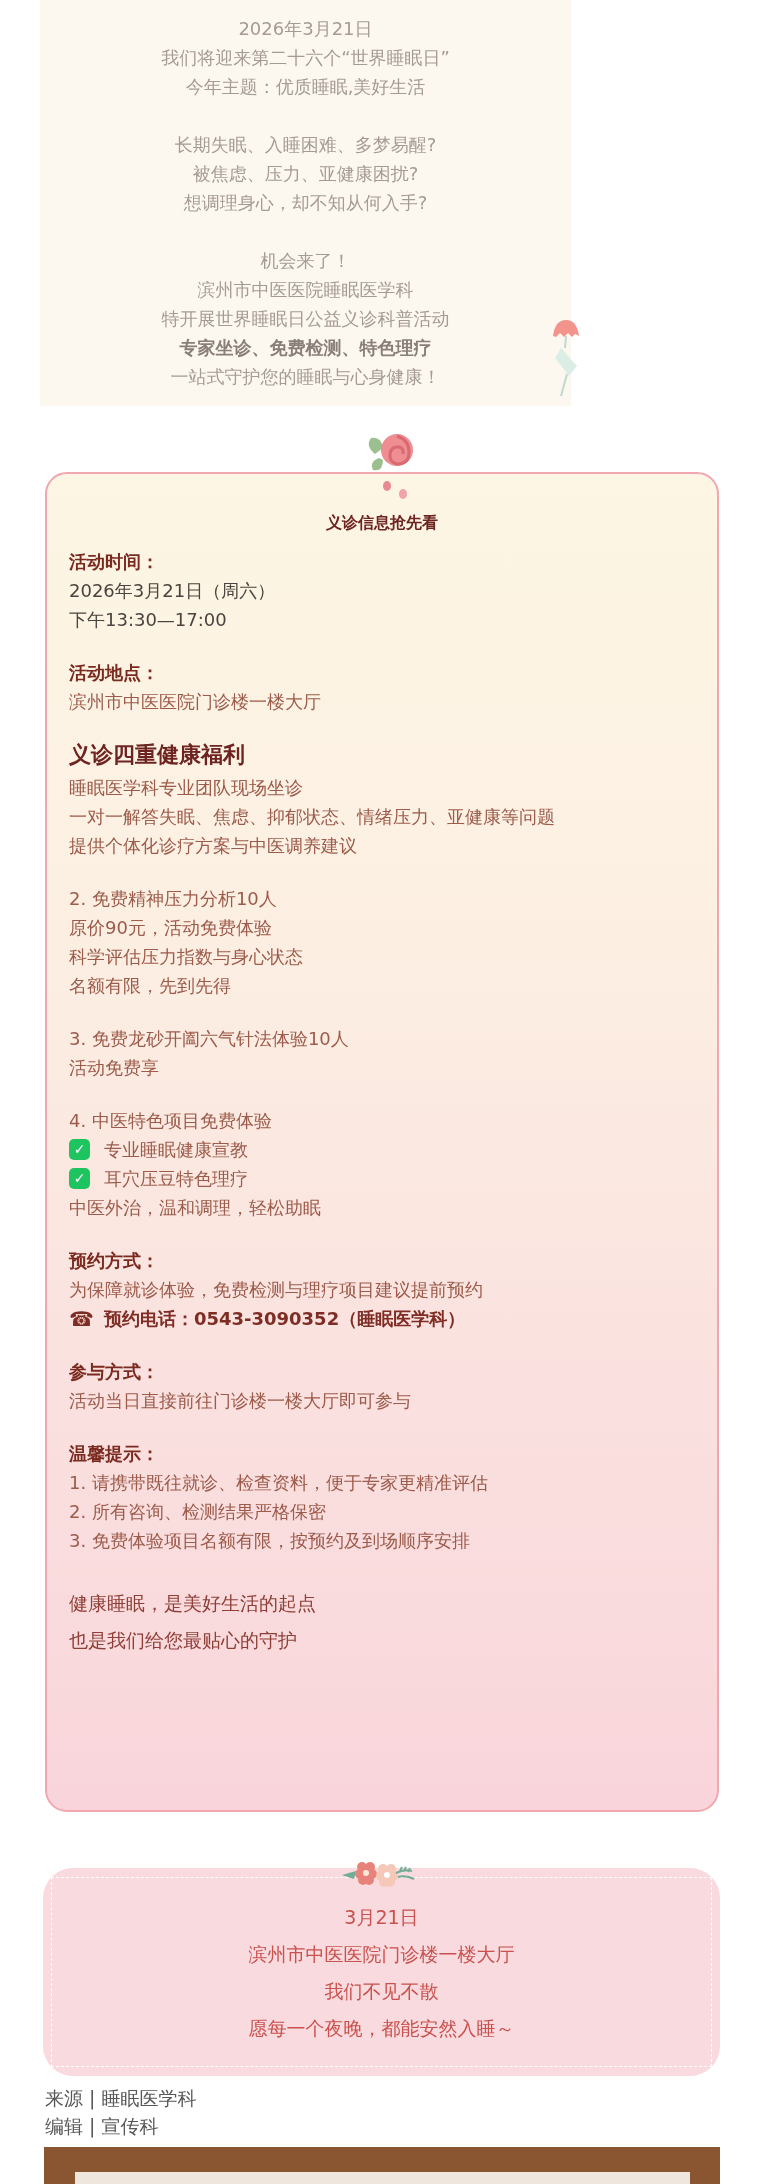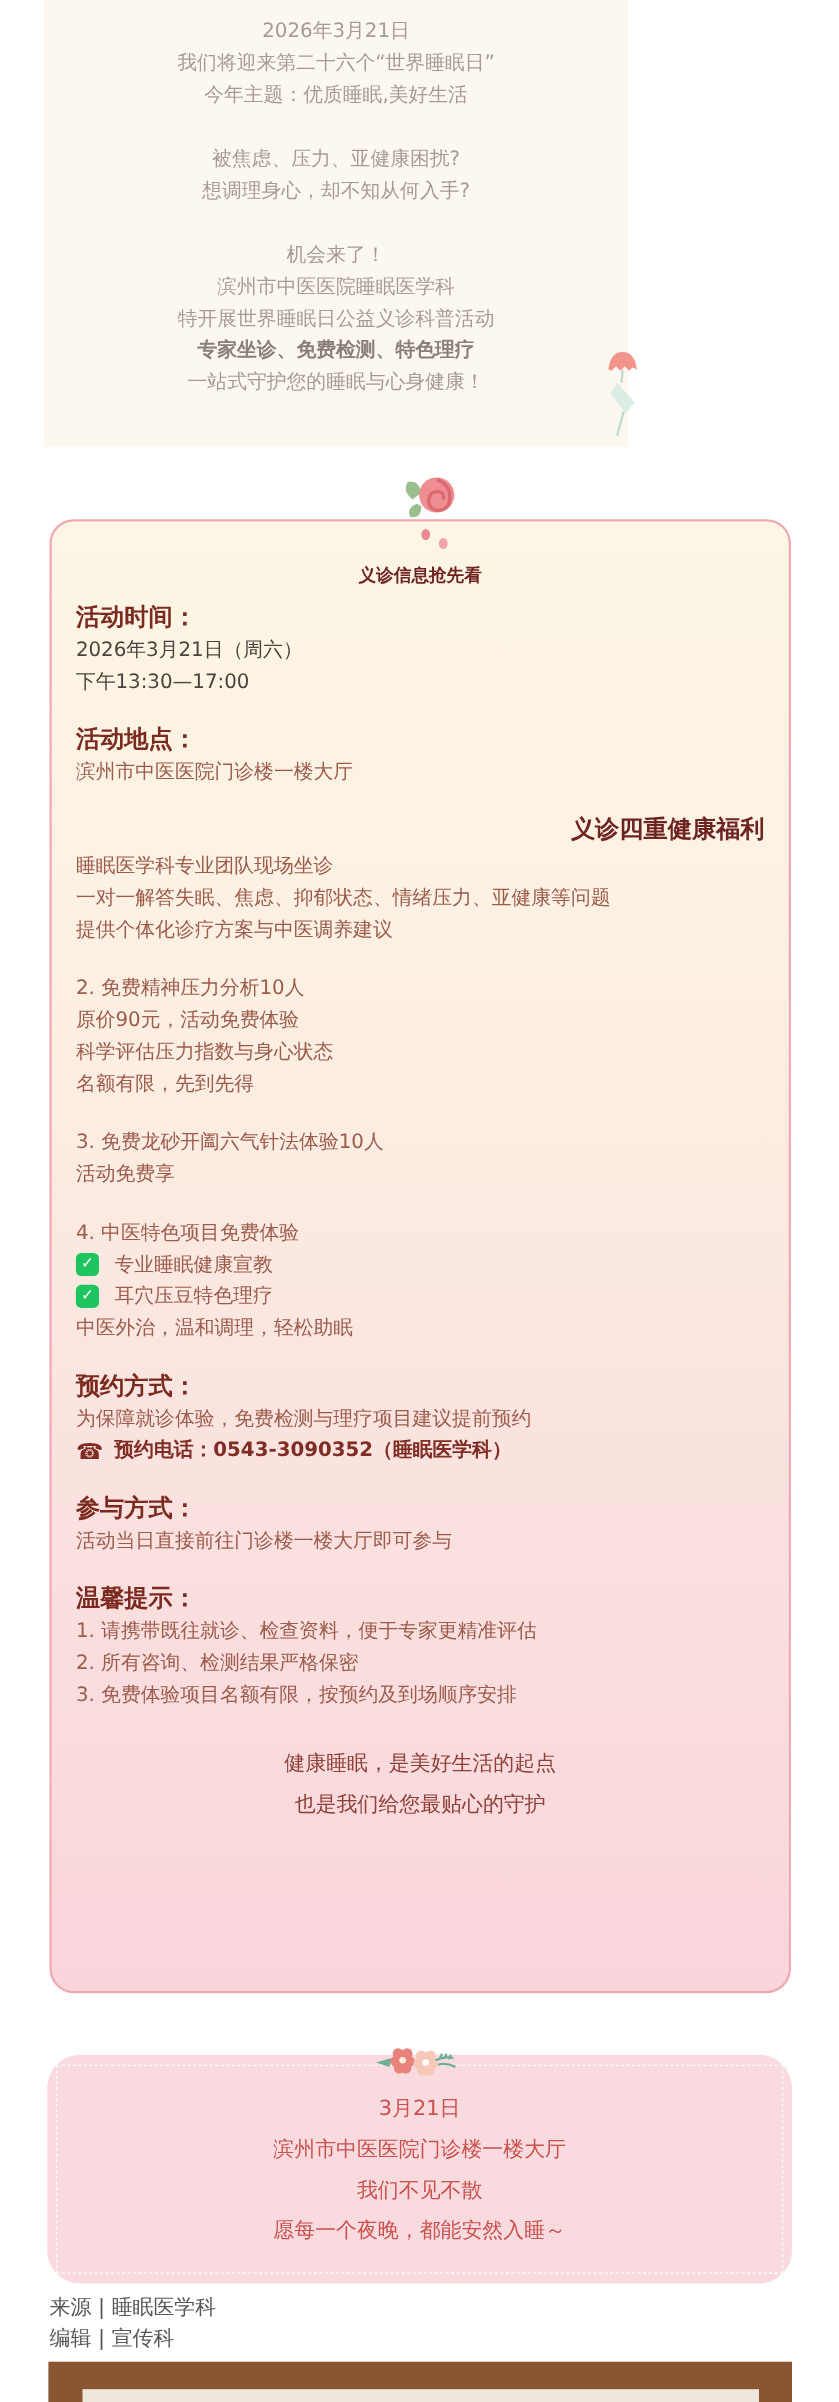--- a/index.html
+++ b/index.html
@@ -17,30 +17,30 @@
   
   .card1-wrap{position:relative;margin-left:45px;width:674px;margin-top:66px;}
   .rose-icon{position:absolute;top:-44px;left:318px;z-index:2;}
   .card1{box-sizing:border-box;width:674px;height:1340px;border:2px solid #F2A6AF;border-radius:22px;
          background:linear-gradient(180deg,#FDF6E4 0%,#FCEFE2 35%,#FAE1DF 68%,#F9D5DB 100%);
          padding:16px 22px 0 22px;overflow:hidden;color:#9C5B4B;font-size:18px;line-height:29px;}
   .card1 p{margin:0;}
   .card-title{font-family:"DejaVu Serif","Liberation Serif",serif;font-weight:bold;color:#6D2420;
               font-size:16px;text-align:center;margin:18px 0 10px 0;}
   .sec-head{font-family:"DejaVu Serif","Liberation Serif",serif;font-weight:bold;color:#7B2A20;
-            font-size:22px;margin-top:24px !important;}
+            font-size:18px;margin-top:24px !important;}
   .center-head{font-family:"DejaVu Serif","Liberation Serif",serif;font-weight:bold;color:#6D2420;
-               font-size:22px;text-align:right;margin:24px 0 4px 0 !important;}
+               font-size:22px;text-align:left;margin:24px 0 4px 0 !important;}
   .dark-line{color:#4A443F;}
   .phone-row{color:#7F2D24;font-weight:bold;display:flex;align-items:center;gap:10px;}
   .phone-glyph{font-size:20px;line-height:1;}
   .check-row{display:flex;align-items:center;gap:14px;height:29px;}
   .check-box{width:21px;height:21px;border-radius:5px;background:#1EC460;color:#fff;
              display:flex;align-items:center;justify-content:center;font-size:14px;font-weight:bold;flex:0 0 21px;}
-  .closing{margin-top:30px !important;text-align:center;color:#8E4038;font-size:19px;line-height:37px;}
+  .closing{margin-top:30px !important;text-align:left;color:#8E4038;font-size:19px;line-height:37px;}
 
   
   .card2{position:relative;margin-left:43px;margin-top:56px;width:677px;height:208px;background:#F9DADE;box-sizing:border-box;border-radius:30px;}
   .card2-dash{position:absolute;left:8px;right:8px;top:9px;bottom:9px;border:1px dashed #ffffff;}
   .card2-flowers{position:absolute;top:-11px;left:297px;}
   .card2-text{position:relative;padding-top:31px;text-align:center;color:#C9514E;font-size:19px;line-height:37px;}
   .card2-text p{margin:0;}
 
   
   .credits{margin:8px 0 0 45px;color:#575757;font-size:19px;line-height:28px;}
@@ -55,20 +55,21 @@
 
 <div class="page">
 
   <section class="intro">
     <div class="grp">
       <p>2026年3月21日</p>
       <p>我们将迎来第二十六个“世界睡眠日”</p>
       <p>今年主题：优质睡眠,美好生活</p>
     </div>
     <div class="grp">
+      <p>长期失眠、入睡困难、多梦易醒?</p>
       <p>被焦虑、压力、亚健康困扰?</p>
       <p>想调理身心，却不知从何入手?</p>
     </div>
     <div class="grp">
       <p>机会来了！</p>
       <p>滨州市中医医院睡眠医学科</p>
       <p>特开展世界睡眠日公益义诊科普活动</p>
       <p class="bold-line">专家坐诊、免费检测、特色理疗</p>
       <p>一站式守护您的睡眠与心身健康！</p>
     </div>

